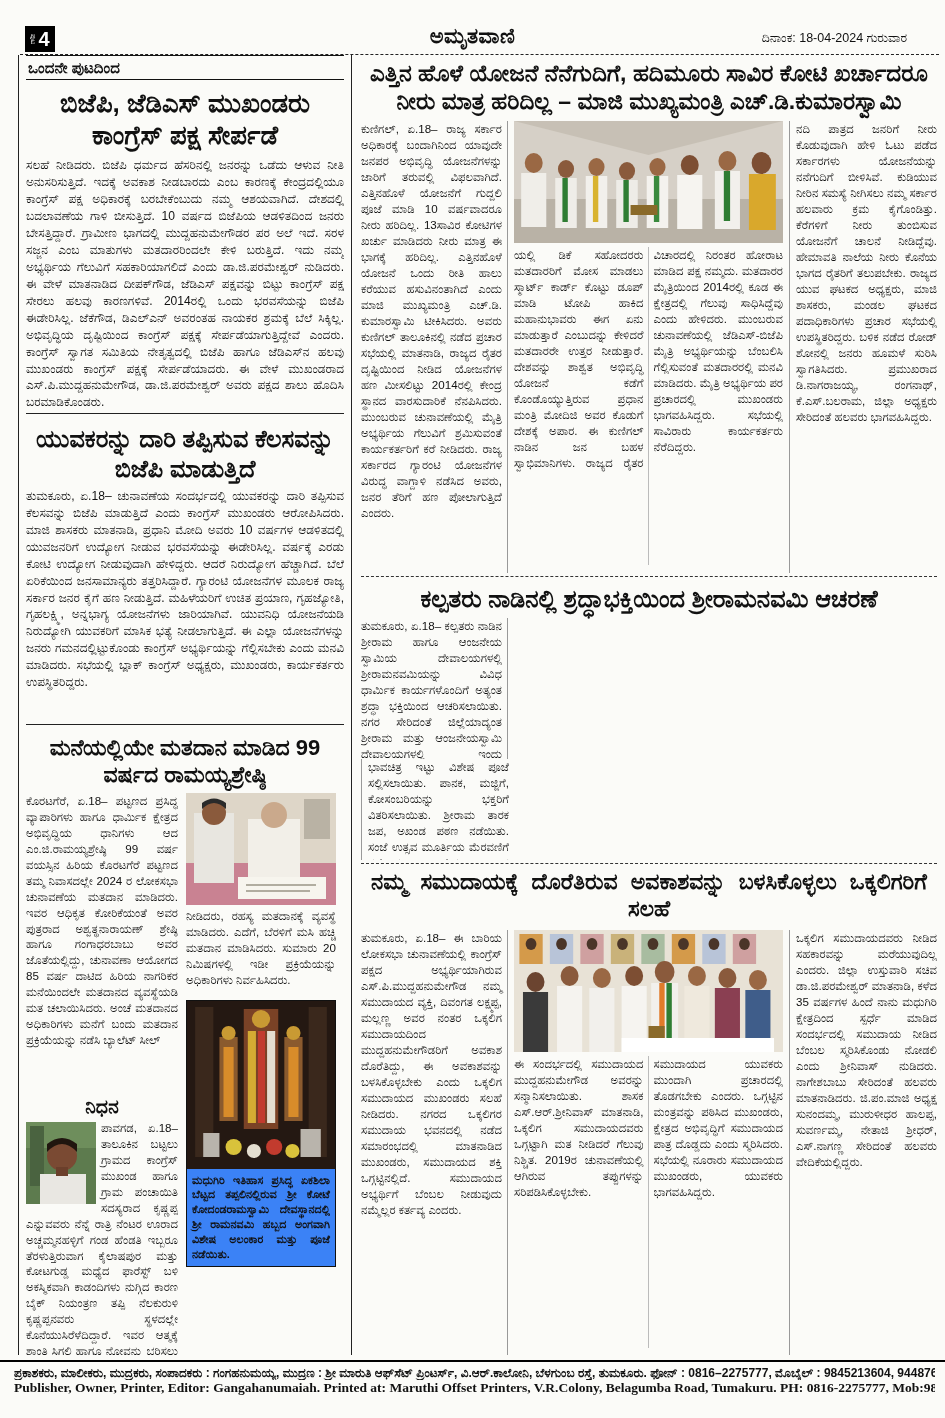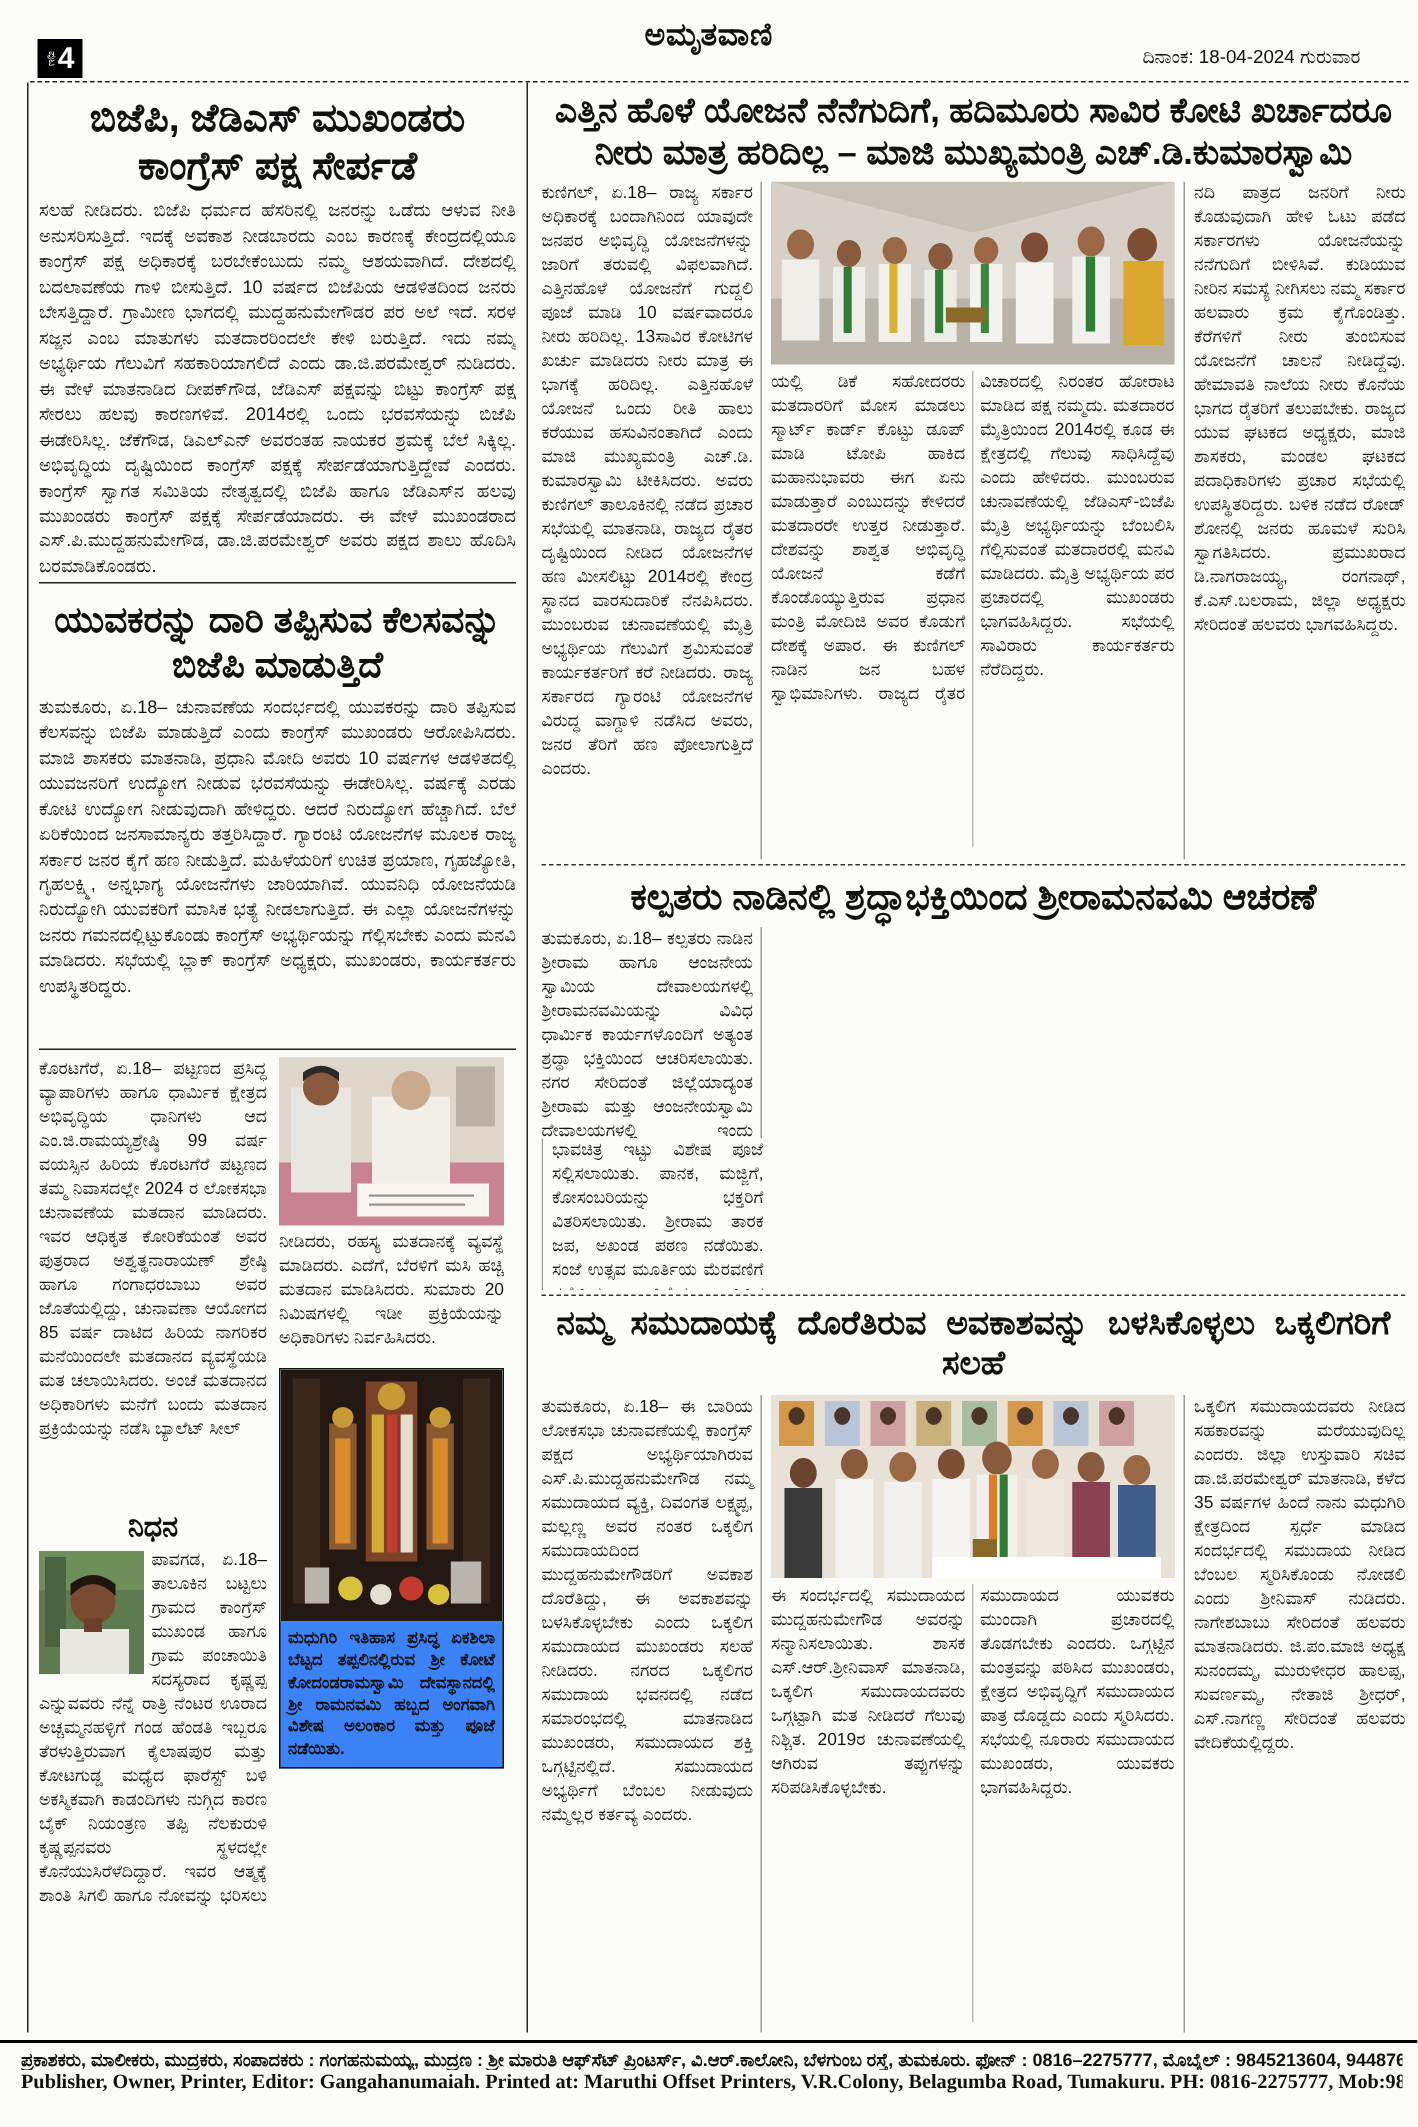--- a/index.html
+++ b/index.html
@@ -11,21 +11,21 @@
   }
   
   .hdr{position:relative;height:54px;}
   .pagebox{
     position:absolute;left:25px;top:26px;width:30px;height:26px;
     background:#000;color:#fff;display:flex;align-items:center;justify-content:center;gap:1px;
   }
   .pglbl{writing-mode:vertical-rl;font-size:7px;line-height:1;letter-spacing:0;}
   .pgnum{font-size:20px;font-weight:bold;line-height:1;}
   .masthead{
-    position:absolute;left:50%;top:12px;transform:translateX(-50%);
+    position:absolute;left:50%;top:24px;transform:translateX(-50%);
     font-size:21px;font-weight:bold;letter-spacing:.5px;
   }
   .hdate{position:absolute;right:38px;top:31px;font-size:12.5px;font-weight:normal;}
   .hdr-rule{border-bottom:1.6px dashed #222;margin:0 6px 0 20px;}
   
   .content{display:flex;padding:0 8px 0 18px;height:1300px;}
   .leftcol{width:318px;flex:0 0 318px;border-left:1px solid #222;border-right:1px solid #222;
            padding:0 7px 0 7px;overflow:hidden;}
   .rightsec{flex:1;padding-left:9px;overflow:hidden;}
   .divider{border-top:1.2px solid #222;margin:4px 0 5px 0;}
@@ -82,34 +82,36 @@
   <div class="masthead">ಅಮೃತವಾಣಿ</div>
   <div class="hdate">ದಿನಾಂಕ: 18-04-2024 ಗುರುವಾರ</div>
 </div>
 <div class="hdr-rule"></div>
 
 <div class="content">
 
   <div class="leftcol">
 
     <div>
+      <div class="kicker">ಒಂದನೇ ಪುಟದಿಂದ</div>
       <div class="hl hl-a1">ಬಿಜೆಪಿ, ಜೆಡಿಎಸ್ ಮುಖಂಡರು ಕಾಂಗ್ರೆಸ್ ಪಕ್ಷ ಸೇರ್ಪಡೆ</div>
       <div class="bodytxt b-a1">ಸಲಹೆ ನೀಡಿದರು. ಬಿಜೆಪಿ ಧರ್ಮದ ಹೆಸರಿನಲ್ಲಿ ಜನರನ್ನು ಒಡೆದು ಆಳುವ ನೀತಿ ಅನುಸರಿಸುತ್ತಿದೆ. ಇದಕ್ಕೆ ಅವಕಾಶ ನೀಡಬಾರದು ಎಂಬ ಕಾರಣಕ್ಕೆ ಕೇಂದ್ರದಲ್ಲಿಯೂ ಕಾಂಗ್ರೆಸ್ ಪಕ್ಷ ಅಧಿಕಾರಕ್ಕೆ ಬರಬೇಕೆಂಬುದು ನಮ್ಮ ಆಶಯವಾಗಿದೆ. ದೇಶದಲ್ಲಿ ಬದಲಾವಣೆಯ ಗಾಳಿ ಬೀಸುತ್ತಿದೆ. 10 ವರ್ಷದ ಬಿಜೆಪಿಯ ಆಡಳಿತದಿಂದ ಜನರು ಬೇಸತ್ತಿದ್ದಾರೆ. ಗ್ರಾಮೀಣ ಭಾಗದಲ್ಲಿ ಮುದ್ದಹನುಮೇಗೌಡರ ಪರ ಅಲೆ ಇದೆ. ಸರಳ ಸಜ್ಜನ ಎಂಬ ಮಾತುಗಳು ಮತದಾರರಿಂದಲೇ ಕೇಳಿ ಬರುತ್ತಿದೆ. ಇದು ನಮ್ಮ ಅಭ್ಯರ್ಥಿಯ ಗೆಲುವಿಗೆ ಸಹಕಾರಿಯಾಗಲಿದೆ ಎಂದು ಡಾ.ಜಿ.ಪರಮೇಶ್ವರ್ ನುಡಿದರು. ಈ ವೇಳೆ ಮಾತನಾಡಿದ ದೀಪಕ್‌ಗೌಡ, ಜೆಡಿಎಸ್ ಪಕ್ಷವನ್ನು ಬಿಟ್ಟು ಕಾಂಗ್ರೆಸ್ ಪಕ್ಷ ಸೇರಲು ಹಲವು ಕಾರಣಗಳಿವೆ. 2014ರಲ್ಲಿ ಒಂದು ಭರವಸೆಯನ್ನು ಬಿಜೆಪಿ ಈಡೇರಿಸಿಲ್ಲ. ಜೆಕೆಗೌಡ, ಡಿಎಲ್‌ಎನ್ ಅವರಂತಹ ನಾಯಕರ ಶ್ರಮಕ್ಕೆ ಬೆಲೆ ಸಿಕ್ಕಿಲ್ಲ. ಅಭಿವೃದ್ಧಿಯ ದೃಷ್ಟಿಯಿಂದ ಕಾಂಗ್ರೆಸ್ ಪಕ್ಷಕ್ಕೆ ಸೇರ್ಪಡೆಯಾಗುತ್ತಿದ್ದೇವೆ ಎಂದರು. ಕಾಂಗ್ರೆಸ್ ಸ್ವಾಗತ ಸಮಿತಿಯ ನೇತೃತ್ವದಲ್ಲಿ ಬಿಜೆಪಿ ಹಾಗೂ ಜೆಡಿಎಸ್‌ನ ಹಲವು ಮುಖಂಡರು ಕಾಂಗ್ರೆಸ್ ಪಕ್ಷಕ್ಕೆ ಸೇರ್ಪಡೆಯಾದರು. ಈ ವೇಳೆ ಮುಖಂಡರಾದ ಎಸ್.ಪಿ.ಮುದ್ದಹನುಮೇಗೌಡ, ಡಾ.ಜಿ.ಪರಮೇಶ್ವರ್ ಅವರು ಪಕ್ಷದ ಶಾಲು ಹೊದಿಸಿ ಬರಮಾಡಿಕೊಂಡರು.</div>
     </div>
 
     <div class="divider"></div>
 
     <div>
       <div class="hl hl-a2">ಯುವಕರನ್ನು ದಾರಿ ತಪ್ಪಿಸುವ ಕೆಲಸವನ್ನು ಬಿಜೆಪಿ ಮಾಡುತ್ತಿದೆ</div>
       <div class="bodytxt b-a2">ತುಮಕೂರು, ಏ.18– ಚುನಾವಣೆಯ ಸಂದರ್ಭದಲ್ಲಿ ಯುವಕರನ್ನು ದಾರಿ ತಪ್ಪಿಸುವ ಕೆಲಸವನ್ನು ಬಿಜೆಪಿ ಮಾಡುತ್ತಿದೆ ಎಂದು ಕಾಂಗ್ರೆಸ್ ಮುಖಂಡರು ಆರೋಪಿಸಿದರು. ಮಾಜಿ ಶಾಸಕರು ಮಾತನಾಡಿ, ಪ್ರಧಾನಿ ಮೋದಿ ಅವರು 10 ವರ್ಷಗಳ ಆಡಳಿತದಲ್ಲಿ ಯುವಜನರಿಗೆ ಉದ್ಯೋಗ ನೀಡುವ ಭರವಸೆಯನ್ನು ಈಡೇರಿಸಿಲ್ಲ. ವರ್ಷಕ್ಕೆ ಎರಡು ಕೋಟಿ ಉದ್ಯೋಗ ನೀಡುವುದಾಗಿ ಹೇಳಿದ್ದರು. ಆದರೆ ನಿರುದ್ಯೋಗ ಹೆಚ್ಚಾಗಿದೆ. ಬೆಲೆ ಏರಿಕೆಯಿಂದ ಜನಸಾಮಾನ್ಯರು ತತ್ತರಿಸಿದ್ದಾರೆ. ಗ್ಯಾರಂಟಿ ಯೋಜನೆಗಳ ಮೂಲಕ ರಾಜ್ಯ ಸರ್ಕಾರ ಜನರ ಕೈಗೆ ಹಣ ನೀಡುತ್ತಿದೆ. ಮಹಿಳೆಯರಿಗೆ ಉಚಿತ ಪ್ರಯಾಣ, ಗೃಹಜ್ಯೋತಿ, ಗೃಹಲಕ್ಷ್ಮಿ, ಅನ್ನಭಾಗ್ಯ ಯೋಜನೆಗಳು ಜಾರಿಯಾಗಿವೆ. ಯುವನಿಧಿ ಯೋಜನೆಯಡಿ ನಿರುದ್ಯೋಗಿ ಯುವಕರಿಗೆ ಮಾಸಿಕ ಭತ್ಯೆ ನೀಡಲಾಗುತ್ತಿದೆ. ಈ ಎಲ್ಲಾ ಯೋಜನೆಗಳನ್ನು ಜನರು ಗಮನದಲ್ಲಿಟ್ಟುಕೊಂಡು ಕಾಂಗ್ರೆಸ್ ಅಭ್ಯರ್ಥಿಯನ್ನು ಗೆಲ್ಲಿಸಬೇಕು ಎಂದು ಮನವಿ ಮಾಡಿದರು. ಸಭೆಯಲ್ಲಿ ಬ್ಲಾಕ್ ಕಾಂಗ್ರೆಸ್ ಅಧ್ಯಕ್ಷರು, ಮುಖಂಡರು, ಕಾರ್ಯಕರ್ತರು ಉಪಸ್ಥಿತರಿದ್ದರು.</div>
     </div>
 
     <div class="divider"></div>
 
     <div class="a3">
+      <div class="hl hl-a3">ಮನೆಯಲ್ಲಿಯೇ ಮತದಾನ ಮಾಡಿದ 99 ವರ್ಷದ ರಾಮಯ್ಯಶ್ರೇಷ್ಠಿ</div>
       <div class="a3cols">
         <div class="a3L">
           <div class="bodytxt" style="height:300px">ಕೊರಟಗೆರೆ, ಏ.18– ಪಟ್ಟಣದ ಪ್ರಸಿದ್ಧ ವ್ಯಾಪಾರಿಗಳು ಹಾಗೂ ಧಾರ್ಮಿಕ ಕ್ಷೇತ್ರದ ಅಭಿವೃದ್ಧಿಯ ಧಾನಿಗಳು ಆದ ಎಂ.ಜಿ.ರಾಮಯ್ಯಶ್ರೇಷ್ಠಿ 99 ವರ್ಷ ವಯಸ್ಸಿನ ಹಿರಿಯ ಕೊರಟಗೆರೆ ಪಟ್ಟಣದ ತಮ್ಮ ನಿವಾಸದಲ್ಲೇ 2024 ರ ಲೋಕಸಭಾ ಚುನಾವಣೆಯ ಮತದಾನ ಮಾಡಿದರು. ಇವರ ಆಧಿಕೃತ ಕೋರಿಕೆಯಂತೆ ಅವರ ಪುತ್ರರಾದ ಅಶ್ವತ್ಥನಾರಾಯಣ್ ಶ್ರೇಷ್ಠಿ ಹಾಗೂ ಗಂಗಾಧರಬಾಬು ಅವರ ಜೊತೆಯಲ್ಲಿದ್ದು, ಚುನಾವಣಾ ಆಯೋಗದ 85 ವರ್ಷ ದಾಟಿದ ಹಿರಿಯ ನಾಗರಿಕರ ಮನೆಯಿಂದಲೇ ಮತದಾನದ ವ್ಯವಸ್ಥೆಯಡಿ ಮತ ಚಲಾಯಿಸಿದರು. ಅಂಚೆ ಮತದಾನದ ಅಧಿಕಾರಿಗಳು ಮನೆಗೆ ಬಂದು ಮತದಾನ ಪ್ರಕ್ರಿಯೆಯನ್ನು ನಡೆಸಿ ಬ್ಯಾಲೆಟ್ ಸೀಲ್</div>
           <div class="obit-hd">ನಿಧನ</div>
           <div class="bodytxt" style="height:240px">
             <svg class="obit-portrait" viewBox="0 0 70 82" preserveAspectRatio="none">
               <rect width="70" height="82" fill="#5d7b4e"></rect>
               <rect x="0" y="0" width="70" height="26" fill="#6e8e5c"></rect>
               <rect x="4" y="4" width="14" height="60" fill="#4a6340"></rect>
               <rect x="14" y="52" width="46" height="30" fill="#e9e7e2"></rect>

